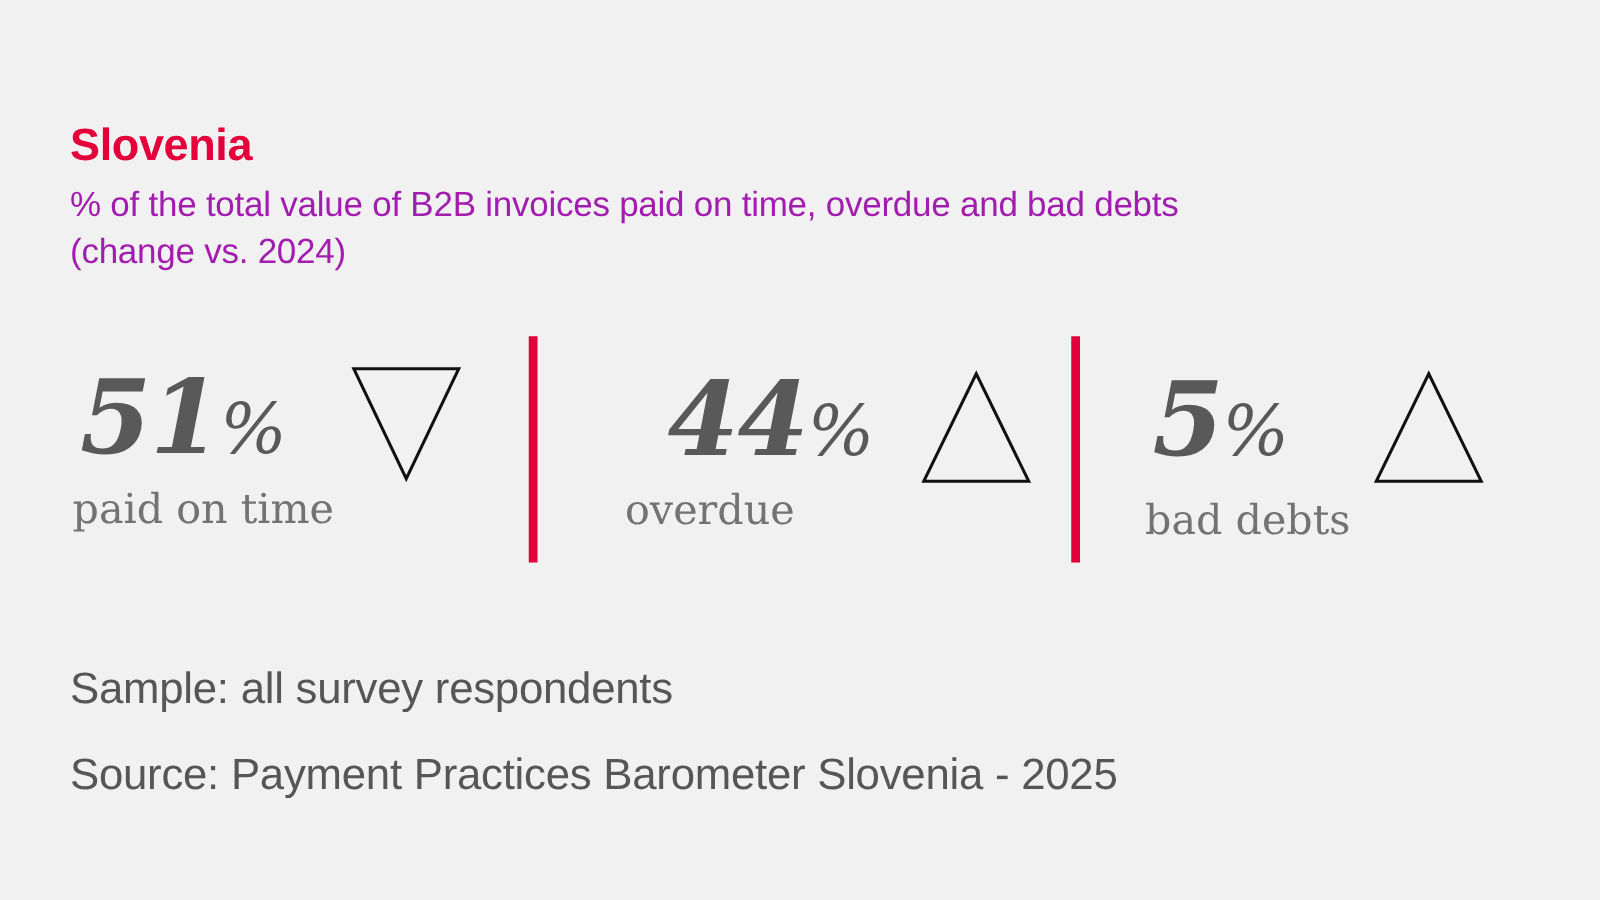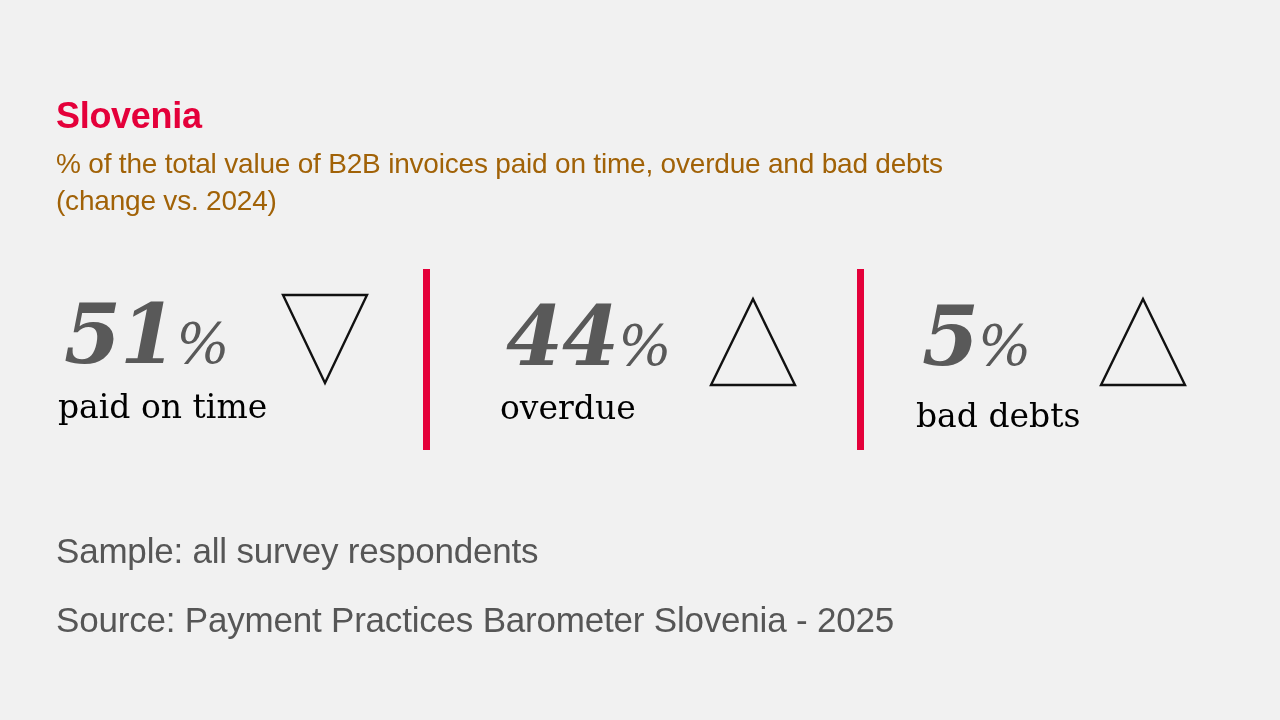--- a/index.html
+++ b/index.html
@@ -33,21 +33,21 @@
     margin-top: 28px;
   }
   .subtitle {
     position: absolute;
     left: 56px;
     top: 146px;
     width: 1150px;
     font-family: "Liberation Sans", sans-serif;
     font-size: 28px;
     font-weight: normal;
-    color: #a16207;
+    color: #a21caf;
     line-height: 1.32;
     letter-spacing: -0.2px;
   }
   .subtitle .l2 { display: block; }
 
   
   .stats {
     position: absolute;
     left: 0;
     top: 260px;
@@ -65,21 +65,21 @@
   .stat-3 { left: 914px; width: 300px; }
 
   .value-row {
     position: absolute;
     top: 24px;
     left: 8px;
     display: flex;
     align-items: center;
     font-style: italic;
   }
-  .stat-2 .value-row { top: 26px; }
+  .stat-2 .value-row { top: 26px; margin-left: 28px; }
   .stat-3 .value-row { top: 26px; }
 
   .value {
     font-family: "DejaVu Serif", "Liberation Serif", serif;
     font-weight: bold;
     font-size: 82px;
     line-height: 0.92;
     color: #595959;
     letter-spacing: -1px;
     white-space: nowrap;
@@ -99,21 +99,21 @@
 
   .tri-svg { display: block; }
 
   .label {
     position: absolute;
     left: 2px;
     top: 130px;
     font-family: "DejaVu Serif", "Liberation Serif", serif;
     font-size: 33px;
     font-weight: normal;
-    color: #000000;
+    color: #737373;
     line-height: 1;
     white-space: nowrap;
   }
   .stat-2 .label { top: 131px; }
   .stat-3 .label { top: 139px; }
 
   
   .divider {
     position: absolute;
     top: 269px;

